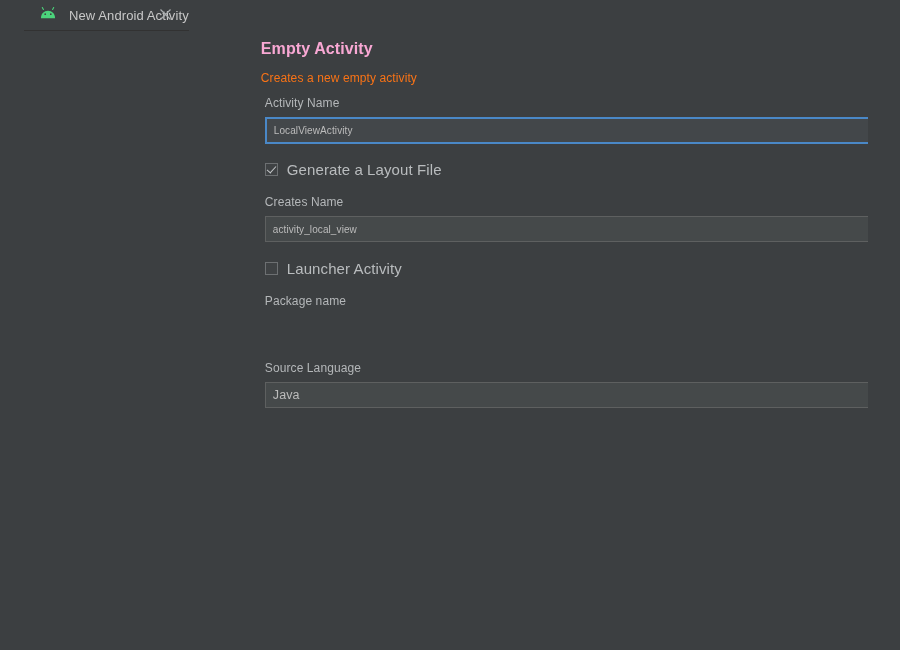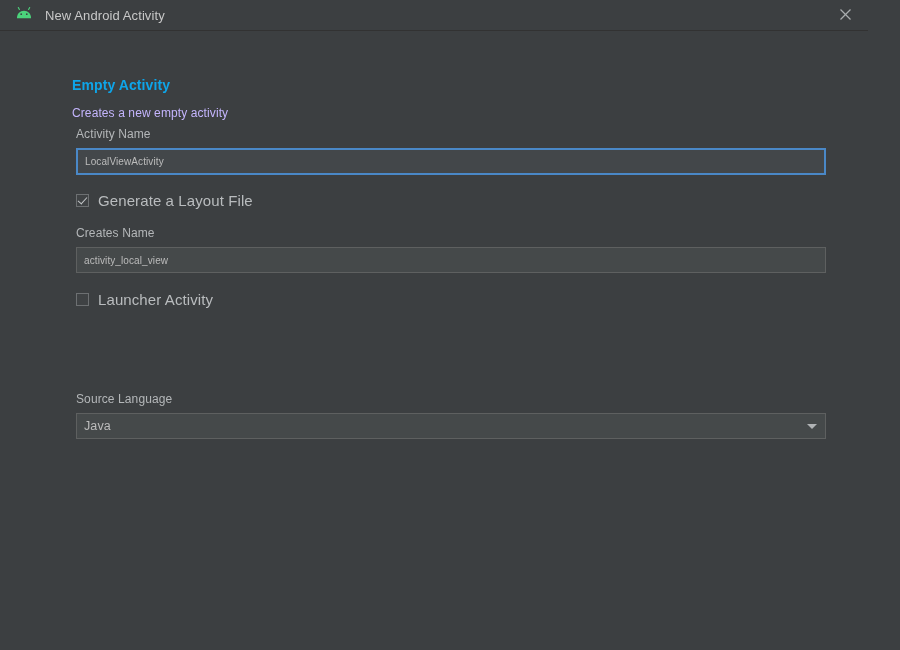--- a/index.html
+++ b/index.html
@@ -14,23 +14,23 @@
     font-family: "Liberation Sans", sans-serif;
     color: #bbbbbb;
     -webkit-font-smoothing: antialiased;
   }
 
   .dialog {
     width: 868px;
     height: 650px;
     background: #3c3f41;
     display: flex;
-    flex-direction: column;
-    position: relative;
-    box-sizing: border-box;
+    position: relative;
+    box-sizing: border-box;
+    padding-left: 24px;
   }
 
   
   .titlebar {
     height: 30px;
     min-height: 30px;
     background: #3c3f41;
     border-bottom: 1px solid #323232;
     display: flex;
     align-items: center;
@@ -77,29 +77,29 @@
   }
 
   .content {
     position: absolute;
     left: 72px;
     top: 34px;
     right: 60px;
   }
 
   .hdr-title {
-    font-size: 14px;
+    font-size: 16px;
     font-weight: bold;
-    color: #0ea5e9;
-    margin: 12px 0 0 0;
+    color: #f9a8d4;
+    margin: 6px 0 0 0;
     letter-spacing: 0.1px;
   }
   .hdr-sub {
     font-size: 12px;
-    color: #c4b5fd;
+    color: #f97316;
     margin-top: 13px;
     letter-spacing: 0.1px;
   }
 
   
   .field-block { position: absolute; left: 4px; }
 
   .field-label {
     font-size: 12px;
     color: #b4b7b9;
@@ -307,20 +307,21 @@
         <div class="field-label">Creates Name</div>
         <input class="text-input" type="text" value="activity_local_view" style="">
       </div>
 
       <div class="field-block check-row" style="top:226px;">
         <span class="cbox"></span>
         <span class="check-label">Launcher Activity</span>
       </div>
 
       <div class="field-block" style="top:260px;">
+        <div class="field-label">Package name</div>
       </div>
 
       <div class="field-block" style="top:327px;">
         <div class="field-label">Source Language</div>
         <div class="combo-plain">
           <span class="combo-value">Java</span>
           <span class="tri"></span>
         </div>
       </div>
 

